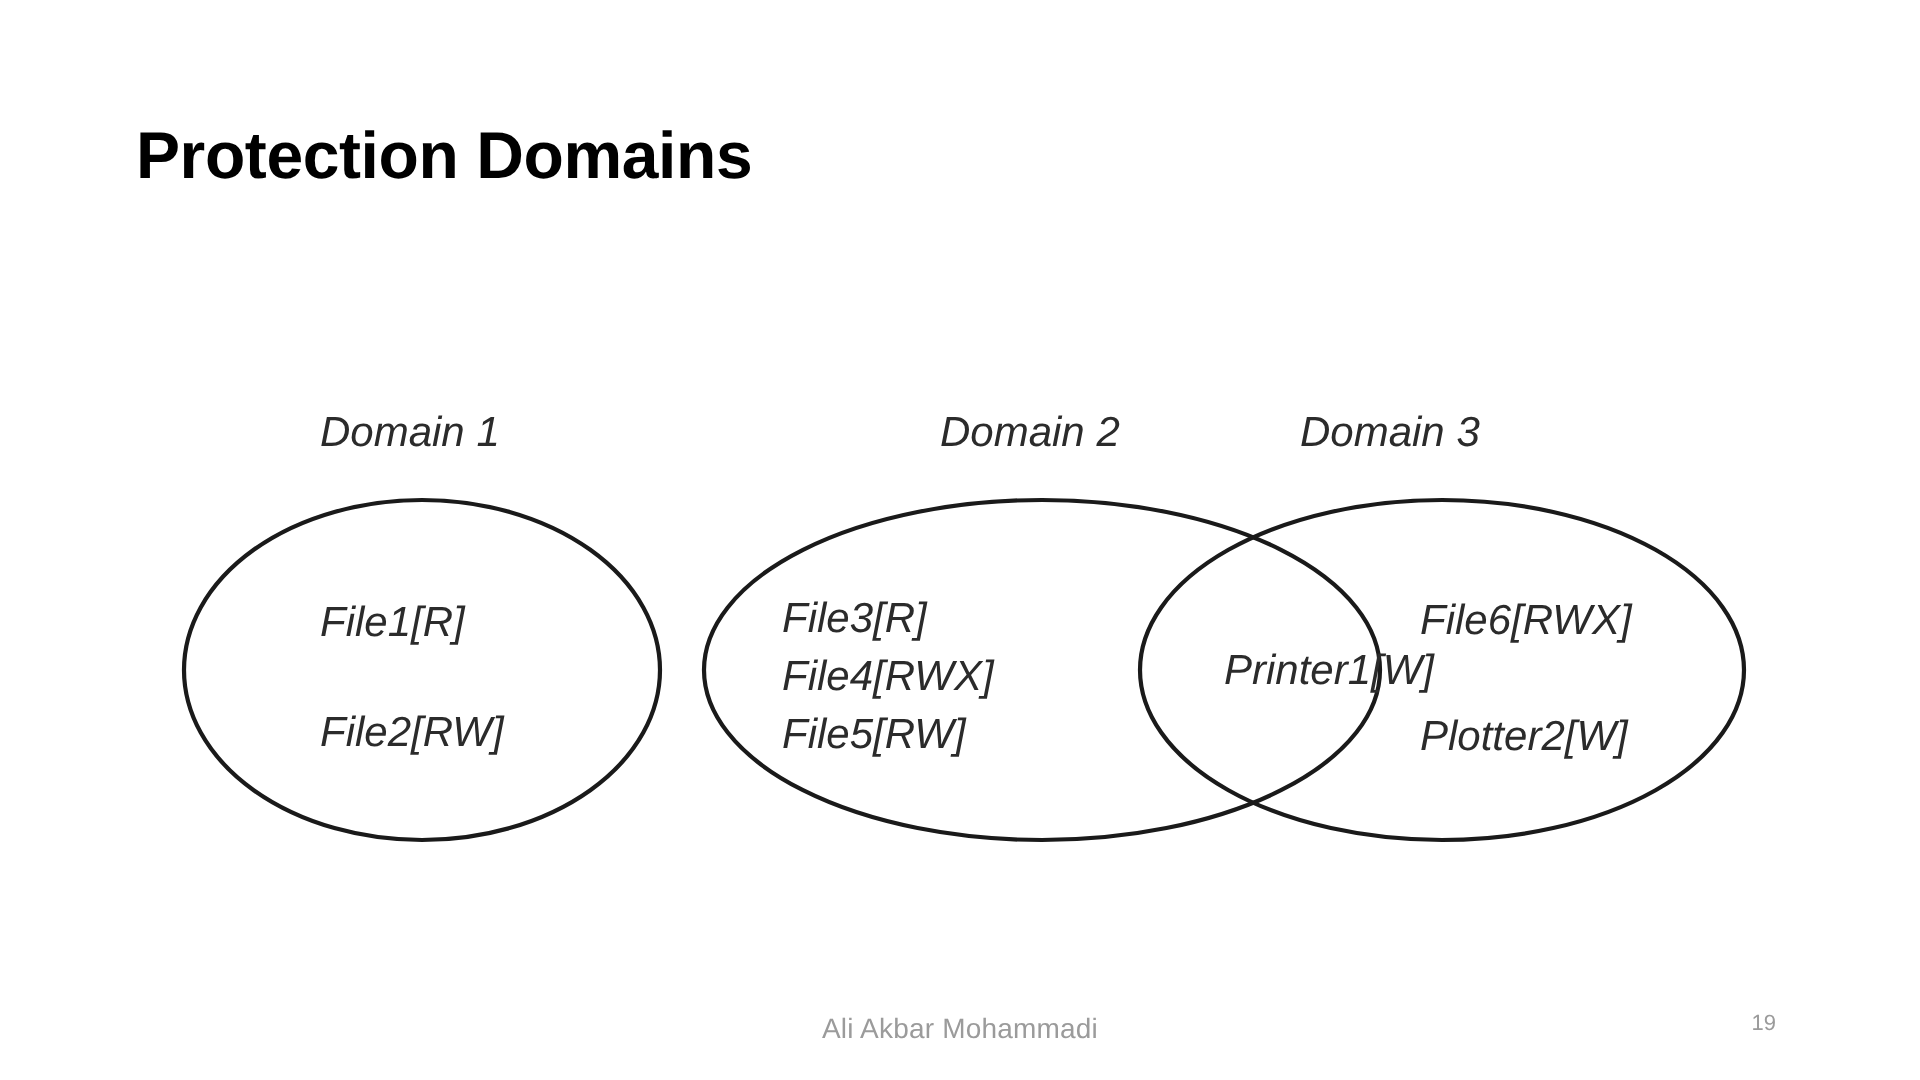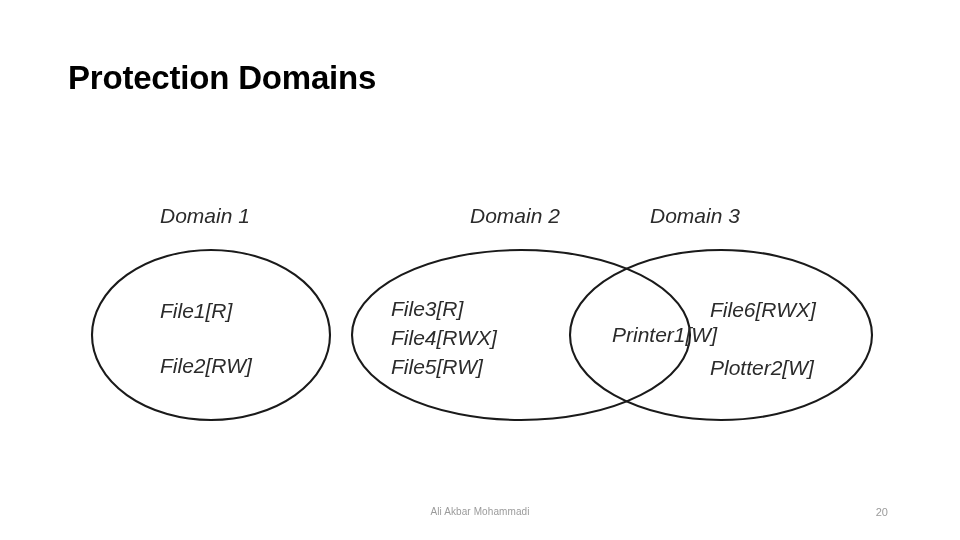--- a/index.html
+++ b/index.html
@@ -72,21 +72,21 @@
     fill: #2b2b2b;
   }
 
   
   .footer-author {
     position: absolute;
     left: 0;
     top: 506px;
     width: 960px;
     text-align: center;
-    font-size: 10px;
+    font-size: 14px;
     color: #9b9b9b;
     letter-spacing: 0.1px;
   }
   .footer-page {
     position: absolute;
     right: 72px;
     top: 506px;
     font-size: 11px;
     color: #9b9b9b;
   }
@@ -123,15 +123,15 @@
       <text class="entry-text" x="552" y="152">Printer1[W]</text>
 
       <text class="entry-text" x="650" y="127">File6[RWX]</text>
       <text class="entry-text" x="650" y="185">Plotter2[W]</text>
 
     </svg>
   </div>
 
   <div class="footer-author">Ali Akbar Mohammadi</div>
 
-  <div class="footer-page">20</div>
+  <div class="footer-page">19</div>
 
 </div>
 
 </body></html>

